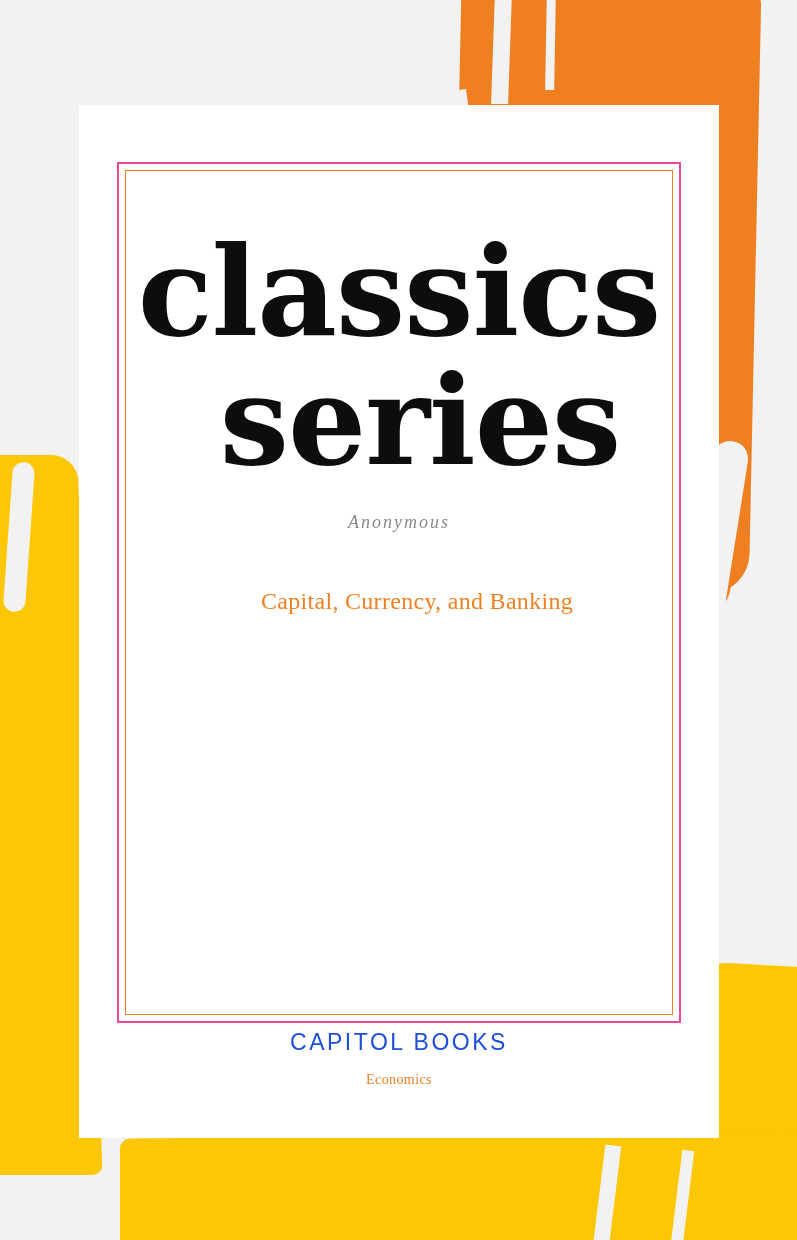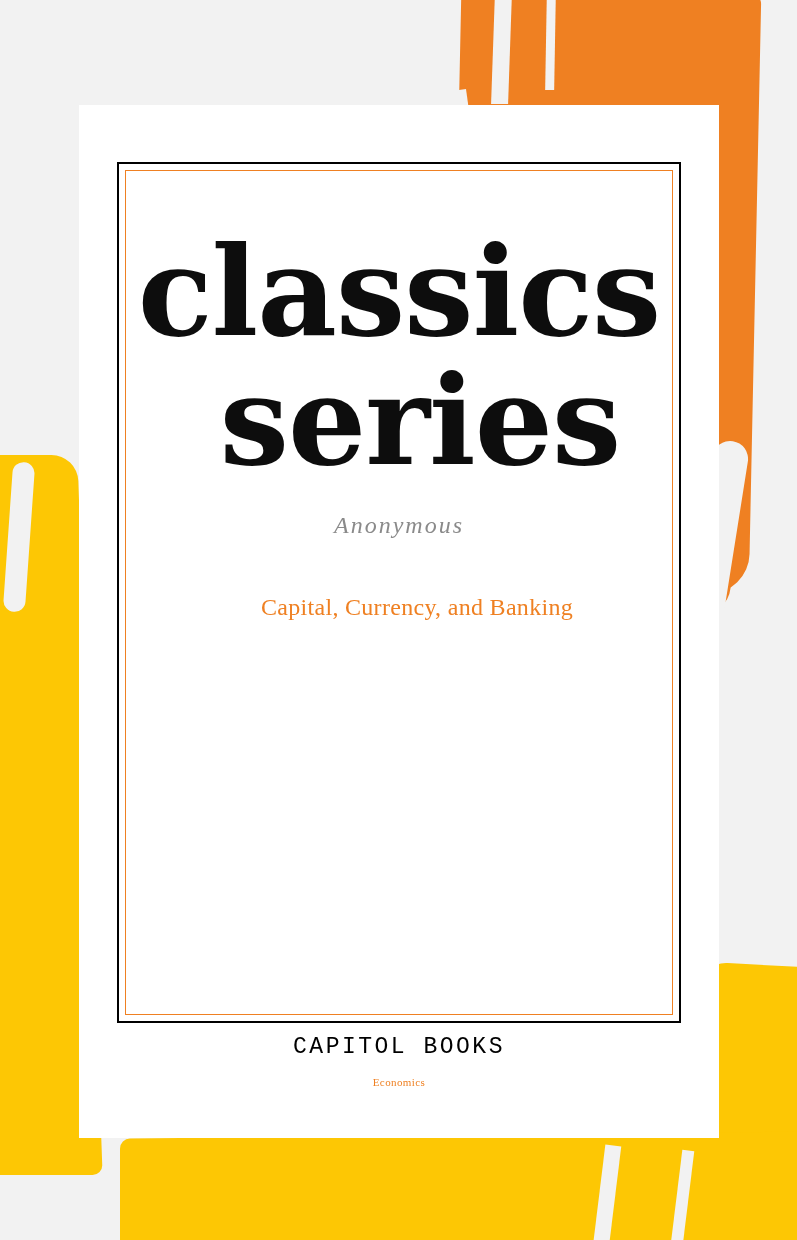--- a/index.html
+++ b/index.html
@@ -146,21 +146,21 @@
     box-shadow: 0 0 0 rgba(0,0,0,0);
     z-index: 5;
   }
 
   .frame-outer {
     position: absolute;
     top: 57px;
     left: 38px;
     right: 38px;
     height: 861px;
-    border: 2px solid #000000;
+    border: 2px solid #ec4899;
     box-sizing: border-box;
   }
   .frame-inner {
     position: absolute;
     inset: 6px;
     border: 1px solid #ef8022;
     box-sizing: border-box;
   }
 
   .title-block {
@@ -181,21 +181,21 @@
   }
   .title-line.second {
     margin-top: 12px;
     margin-left: 42px;
   }
 
   .author {
     margin-top: 32px;
     font-family: "Liberation Serif", serif;
     font-style: italic;
-    font-size: 24px;
+    font-size: 18px;
     letter-spacing: 2px;
     color: #8a8a8a;
     text-align: center;
   }
 
   .subtitle {
     margin-top: 55px;
     font-family: "Liberation Serif", serif;
     font-size: 24px;
     color: #ef8022;
@@ -205,29 +205,29 @@
   }
 
   .footer {
     position: absolute;
     left: 0;
     right: 0;
     bottom: 50px;
     text-align: center;
   }
   .publisher {
-    font-family: Liberation Mono, monospace;
+    font-family: Liberation Sans, sans-serif;
     font-size: 23px;
     letter-spacing: 2.5px;
-    color: #000000;
+    color: #1d4ed8;
   }
   .category {
     margin-top: 16px;
     font-family: "Liberation Serif", serif;
-    font-size: 11px;
+    font-size: 14px;
     color: #ef8022;
     letter-spacing: 0.4px;
   }
 </style>
 </head>
 <body>
 
 <div class="bg-layer">
   <div class="brush brush-orange-main"></div>
   <div class="brush brush-orange-gap1"></div>

